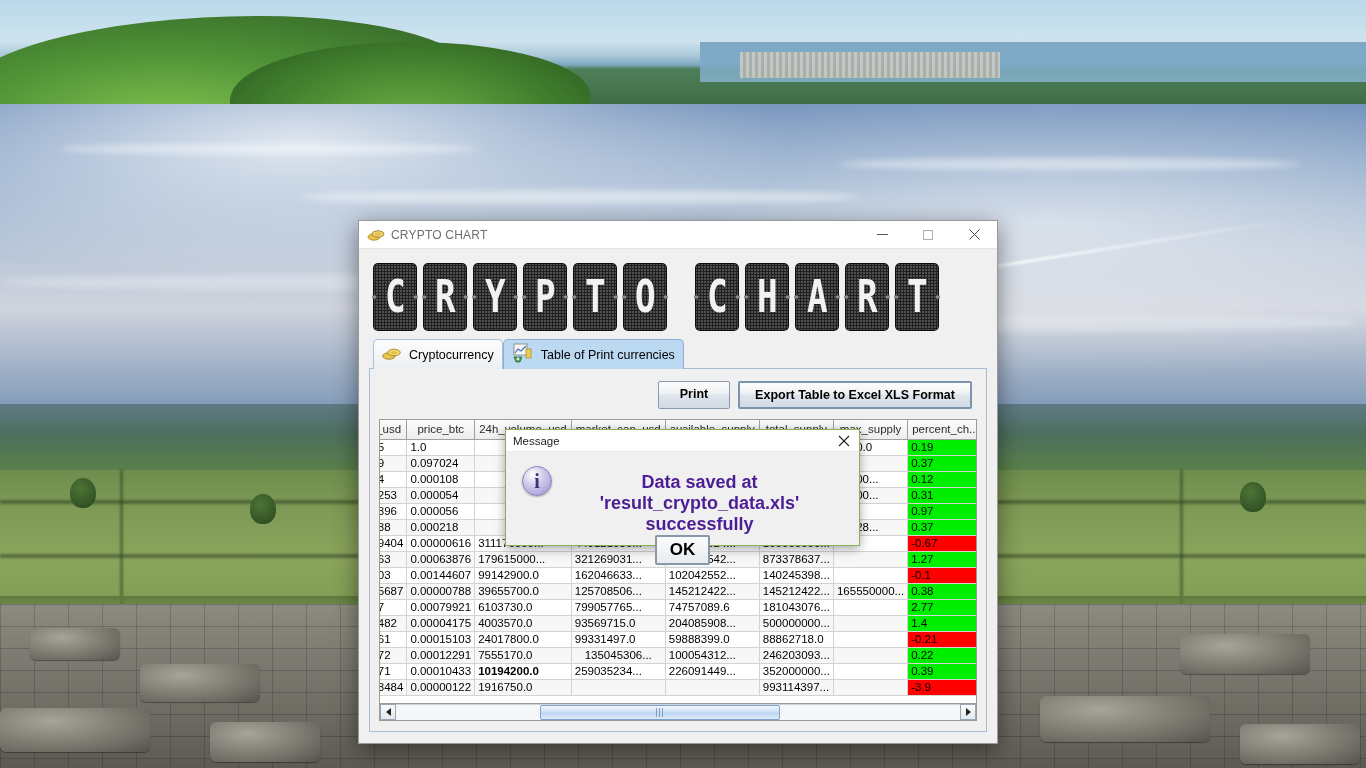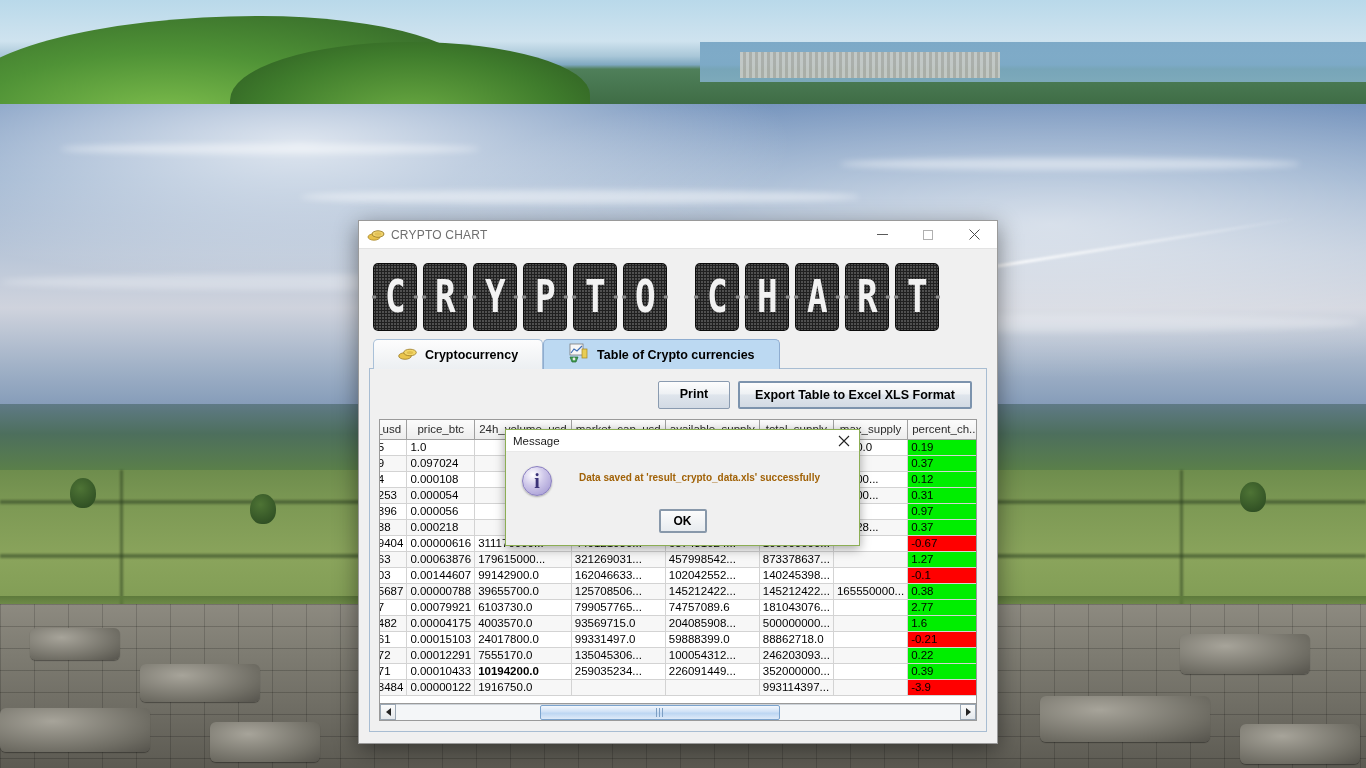--- a/index.html
+++ b/index.html
@@ -155,24 +155,24 @@
   }
   .logo-gap { width: 22px; }
 
   
   .tabstrip {
     display: flex; align-items: flex-end; padding-left: 14px; height: 32px;
     flex: none; position: relative; z-index: 3;
   }
   .tab {
     display: flex; align-items: center; gap: 7px;
-    height: 30px; padding: 0 24px;
+    height: 30px; padding: 0 8px;
     border: 1px solid #8fadd0; border-bottom: none;
     border-radius: 5px 5px 0 0;
-    font-size: 12.5px; color: #000; font-weight: bold;
+    font-size: 12.5px; color: #000;
   }
   .tab.inactive { background: linear-gradient(to bottom,#fdfdfd,#eceff2); border-color:#a9c0d8; }
   .tab.active   { background: #bcd9f2; border-color: #8fadd0; }
 
   .content-panel {
     margin: 0 10px 10px 10px; flex: 1 1 auto;
     border: 1px solid #a8bdd2; background: #f0f0f0;
     display: flex; flex-direction: column; padding: 8px 8px 10px 8px;
     position: relative; top: -1px;
   }
@@ -260,26 +260,26 @@
   }
   .info-icon {
     width: 30px; height: 30px; border-radius: 50%; flex: none; margin-left: 4px;
     background: radial-gradient(circle at 35% 28%, #ffffff 0%, #cfc8ea 42%, #9c91cf 100%);
     border: 1px solid #8a7fc0;
     display: flex; align-items: center; justify-content: center;
     color: #3b3378; font-family: "Liberation Serif", serif; font-weight: bold; font-size: 20px;
     box-shadow: 0 1px 2px rgba(0,0,0,.3);
   }
   .dlg-text {
-    flex: 1 1 auto; text-align: center; font-size: 10px; font-weight: bold; color: #a16207;
+    flex: 1 1 auto; text-align: center; font-size: 18px; font-weight: bold; color: #4c1d95;
     padding: 6px 6px 0 6px;
   }
   #msg-dialog .dlg-foot { flex: none; display: flex; justify-content: center; padding-bottom: 12px; }
   .ok-button {
-    min-width: 40px; padding: 3px 13px; font-size: 12px; font-weight: bold; color:#000;
+    min-width: 40px; padding: 3px 13px; font-size: 17px; font-weight: bold; color:#000;
     background: linear-gradient(to bottom,#fcfcfc,#e7ebef);
     border: 2px solid #8898aa; border-radius: 2px;
   }
 </style>
 </head>
 <body>
 
 <div id="desktop">
   <div class="wp-top">
     <div class="sea"></div>
@@ -401,21 +401,21 @@
     <div class="tab active">
       <span>
         <svg width="22" height="20" viewBox="0 0 22 20">
           <rect x="2" y="1" width="13" height="11" fill="#f7f7f7" stroke="#7a7a7a" stroke-width="0.8"></rect>
           <path d="M3 10 L6 6 L9 8 L14 3" stroke="#3f6fb5" stroke-width="1.2" fill="none"></path>
           <rect x="14" y="6" width="5" height="9" fill="#e8cd55" stroke="#a5871f" stroke-width="0.7"></rect>
           <path d="M2 14 h8 l-2 5 H4 z" fill="#3f9b4e" stroke="#226b31" stroke-width="0.7"></path>
           <circle cx="6" cy="16" r="1.4" fill="#e8e8e8"></circle>
         </svg>
       </span>
-      <span>Table of Crypto currencies</span>
+      <span>Table of Print currencies</span>
     </div>
   </div>
 
   <div class="content-panel">
 
     <div class="btn-row">
       <div class="jbutton print">Print</div>
       <div class="jbutton export">Export Table to Excel XLS Format</div>
     </div>
 
@@ -546,37 +546,37 @@
                 <td class="pct-up" style="width: 75px;">2.77</td>
               </tr>
               <tr>
                 <td style="width: 70px;">0.458482</td>
                 <td style="width: 72px;">0.00004175</td>
                 <td style="width: 82px;">4003570.0</td>
                 <td style="width: 82px;">93569715.0</td>
                 <td style="width: 82px;">204085908...</td>
                 <td style="width: 82px; text-align: center;">500000000...</td>
                 <td style="width: 78px;"></td>
-                <td class="pct-up" style="width: 75px;">1.6</td>
+                <td class="pct-up" style="width: 75px;">1.4</td>
               </tr>
               <tr>
                 <td style="width: 70px;">1.65861</td>
                 <td style="width: 72px;">0.00015103</td>
                 <td style="width: 82px;">24017800.0</td>
                 <td style="width: 82px;">99331497.0</td>
                 <td style="width: 82px;">59888399.0</td>
                 <td style="width: 82px;">88862718.0</td>
                 <td style="width: 78px;"></td>
                 <td class="pct-down" style="width: 75px;">-0.21</td>
               </tr>
               <tr>
                 <td style="width: 70px;">1.34972</td>
                 <td style="width: 72px;">0.00012291</td>
                 <td style="width: 82px;">7555170.0</td>
-                <td style="width: 82px;">135045306...</td>
+                <td style="width: 82px; text-align: center;">135045306...</td>
                 <td style="width: 82px;">100054312...</td>
                 <td style="width: 82px;">246203093...</td>
                 <td style="width: 78px;"></td>
                 <td class="pct-up" style="width: 75px;">0.22</td>
               </tr>
               <tr>
                 <td style="width: 70px;">1.14571</td>
                 <td style="width: 72px;">0.00010433</td>
                 <td style="width: 82px; font-weight: bold;">10194200.0</td>
                 <td style="width: 82px;">259035234...</td>

